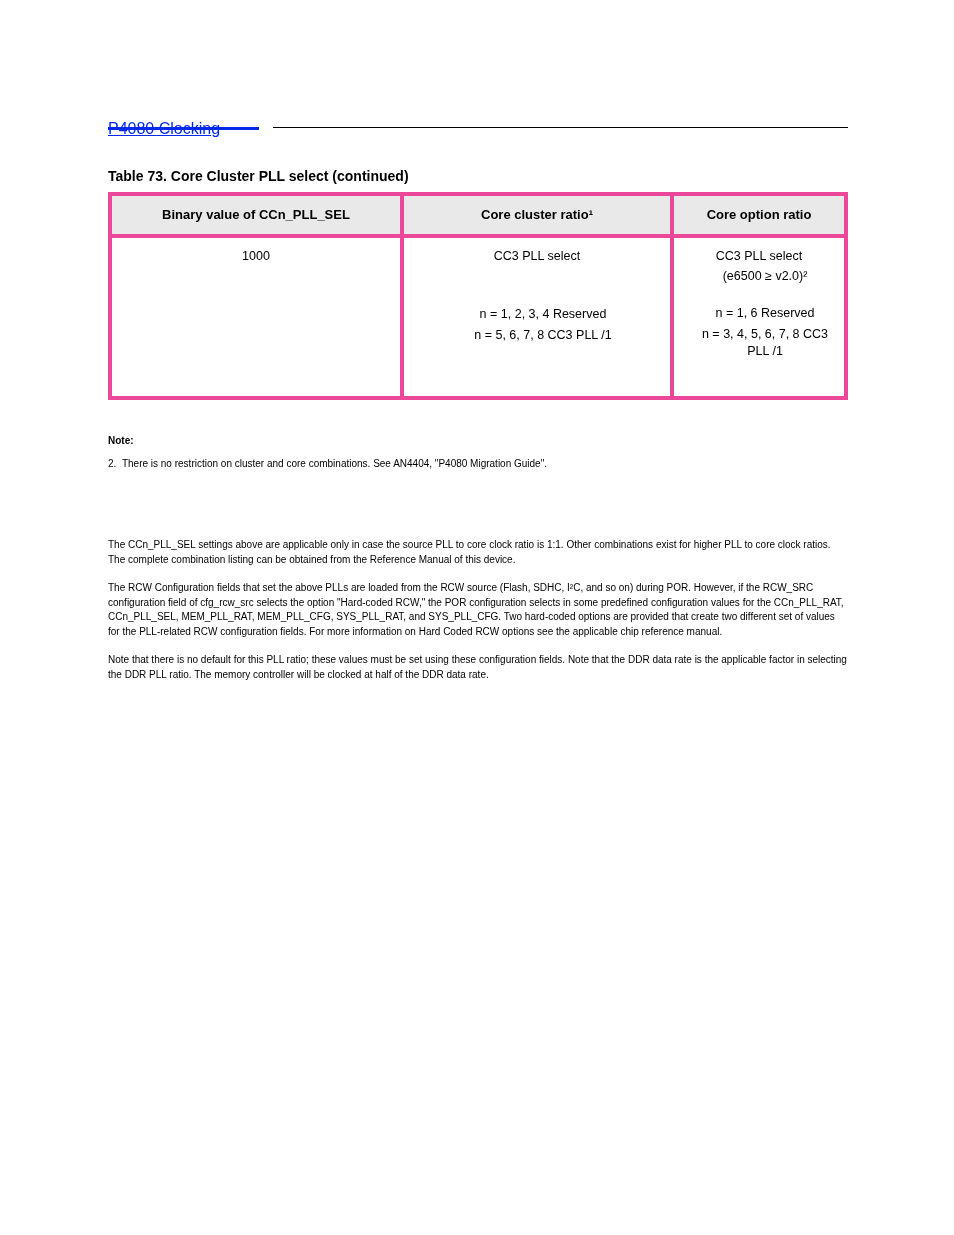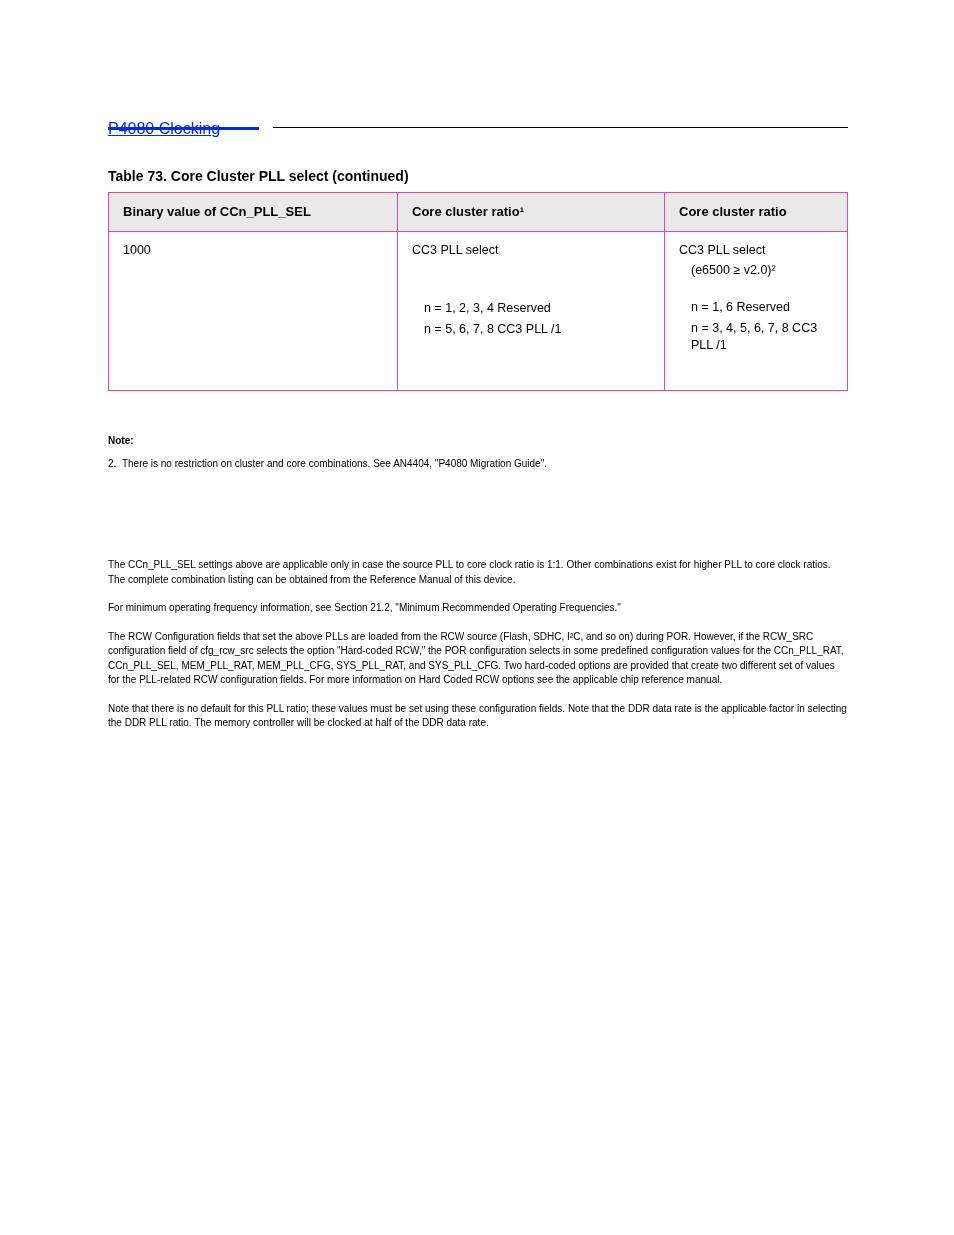--- a/index.html
+++ b/index.html
@@ -3,21 +3,21 @@
 <meta charset="utf-8">
 <style>
   html,body{margin:0;padding:0;background:#fff;font-family:"Helvetica Neue",Helvetica,Arial,sans-serif;color:#000;font-size:13px;line-height:1.35}
   .page{width:954px;height:869px;position:relative;margin:0 auto;background:#fff}
   .header{position:absolute;top:118px;left:108px;right:106px}
   .header-link{color:#0029f0;font-size:16px;font-weight:500;text-decoration:underline}
   .hr-short{position:absolute;top:9px;left:0;width:151px;height:3px;background:#0029f0}
   .hr-long{position:absolute;top:9px;left:165px;right:0;height:1px;background:#000}
   .caption{position:absolute;top:167px;left:108px;font-size:14px;font-weight:700}
   table.spec{position:absolute;top:192px;left:108px;width:740px;border-collapse:collapse;font-size:12.5px}
-  table.spec th,table.spec td{border:1px solid #ec4899;vertical-align:top;text-align:left}
+  table.spec th,table.spec td{border:4px solid #ec4899;vertical-align:top;text-align:center}
   table.spec th{background:#e9e9e9;font-weight:700;padding:10px 14px 10px 14px;font-size:13px}
   table.spec td{padding:10px 14px 12px 14px}
   .cell-line{margin:0 0 4px 0}
   .indent{margin-left:12px}
   .body-text{position:absolute;left:108px;right:106px}
   .body-text p{margin:0 0 14px 0;font-size:10px;line-height:1.45}
   .foot-rule{position:absolute;left:280px;right:106px;top:1122px;height:1px;background:#2b2b2b}
   .footer{position:absolute;top:1138px;left:108px;right:106px;font-size:12px;color:#000}
   .footer .l{float:left}
   .footer .r{float:right}
@@ -32,21 +32,21 @@
   <div class="hr-long"></div>
 </div>
 
 <div class="caption">Table 73. Core Cluster PLL select (continued)</div>
 
 <table class="spec">
   <thead>
     <tr>
       <th style="width:260px">Binary value of CCn_PLL_SEL</th>
       <th style="width:238px"><span>Core cluster ratio¹</span></th>
-      <th><span>Core cluster ratio</span></th>
+      <th><span>Core option ratio</span></th>
     </tr>
   </thead>
   <tbody>
     <tr>
       <td>
         <div class="cell-line">1000</div>
       </td>
       <td>
         <div class="cell-line">CC3 PLL select</div>
         <div style="height:38px"></div>
@@ -65,23 +65,22 @@
       </td>
     </tr>
   </tbody>
 </table>
 
 <div class="body-text" style="top:434px">
   <p><b>Note:</b></p>
   <p style="margin-top:-6px">2. &nbsp;<span>There is no restriction on cluster and core combinations. See AN4404, "P4080 Migration Guide".</span></p>
 </div>
 
-<div class="body-text" style="top:558px">
+<div class="body-text" style="top:538px">
   <p>The CCn_PLL_SEL settings above are applicable only in case the source PLL to core clock ratio is 1:1. Other combinations exist for higher PLL to core clock ratios. The complete combination listing can be obtained from the Reference Manual of this device.</p>
-  <p>For minimum operating frequency information, see Section 21.2, "Minimum Recommended Operating Frequencies."</p>
   <p>The RCW Configuration fields that set the above PLLs are loaded from the RCW source (Flash, SDHC, I²C, and so on) during POR. However, if the RCW_SRC configuration field of cfg_rcw_src selects the option "Hard-coded RCW," the POR configuration selects in some predefined configuration values for the CCn_PLL_RAT, CCn_PLL_SEL, MEM_PLL_RAT, MEM_PLL_CFG, SYS_PLL_RAT, and SYS_PLL_CFG. Two hard-coded options are provided that create two different set of values for the PLL-related RCW configuration fields. For more information on Hard Coded RCW options see the applicable chip reference manual.</p>
   <p>Note that there is no default for this PLL ratio; these values must be set using these configuration fields. Note that the DDR data rate is the applicable factor in selecting the DDR PLL ratio. The memory controller will be clocked at half of the DDR data rate.</p>
 </div>
 
 <div class="foot-rule"></div>
 
 
 </div>
 
 </body></html>

